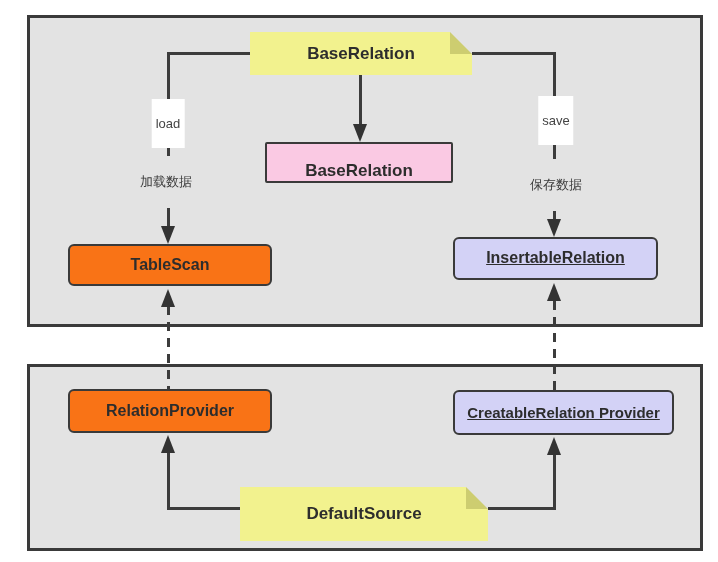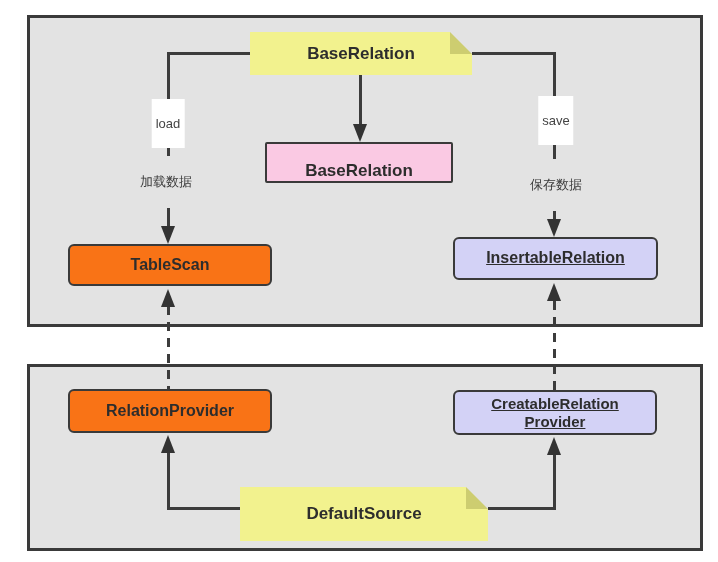--- a/index.html
+++ b/index.html
@@ -26,21 +26,21 @@
   }
   .mint{background:#f97316;}
   .lavender{background:#d3d2f6;text-decoration:underline;}
   .pink{background:#fac9e3;}
 
   #node-hbase{left:250px;top:32px;width:222px;height:43px;}
   #node-base{left:265px;top:142px;width:188px;height:41px;align-items:flex-end;}
   #node-tablescan{left:68px;top:244px;width:204px;height:42px;}
   #node-insertable{left:453px;top:237px;width:205px;height:43px;font-size:16px;}
   #node-relprovider{left:68px;top:389px;width:204px;height:44px;}
-  #node-creatable{left:453px;top:390px;width:204px;height:45px;font-size:15px;padding:2px 8px;}
+  #node-creatable{left:453px;top:390px;width:221px;height:45px;font-size:15px;padding:2px 8px;}
   #node-default{left:240px;top:487px;width:248px;height:54px;}
 
   .line{position:absolute;background:#3c3c3c;z-index:1;}
   .dashline{
     position:absolute;width:3px;z-index:3;
     background:repeating-linear-gradient(to bottom,#3c3c3c 0 9px,rgba(0,0,0,0) 9px 16px);
   }
   .arrow{position:absolute;width:0;height:0;border-style:solid;z-index:3;}
   .arrow.down{border-width:18px 7px 0 7px;border-color:#333 transparent transparent transparent;}
   .arrow.up{border-width:0 7px 18px 7px;border-color:transparent transparent #333 transparent;}

